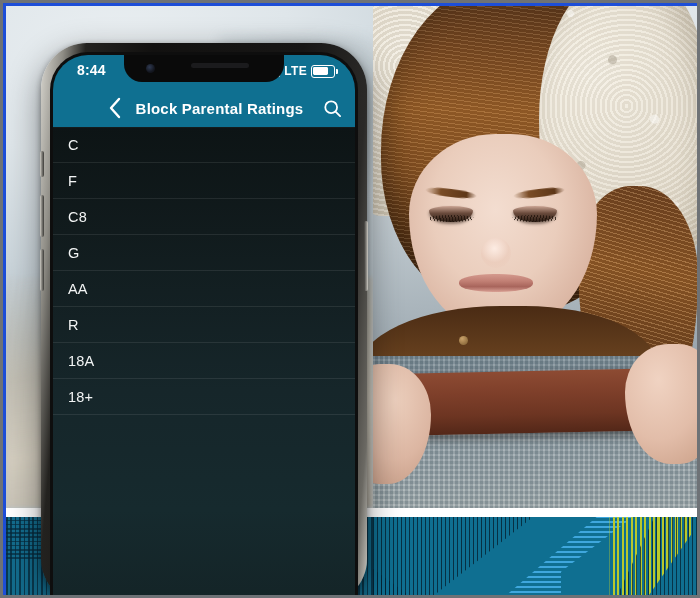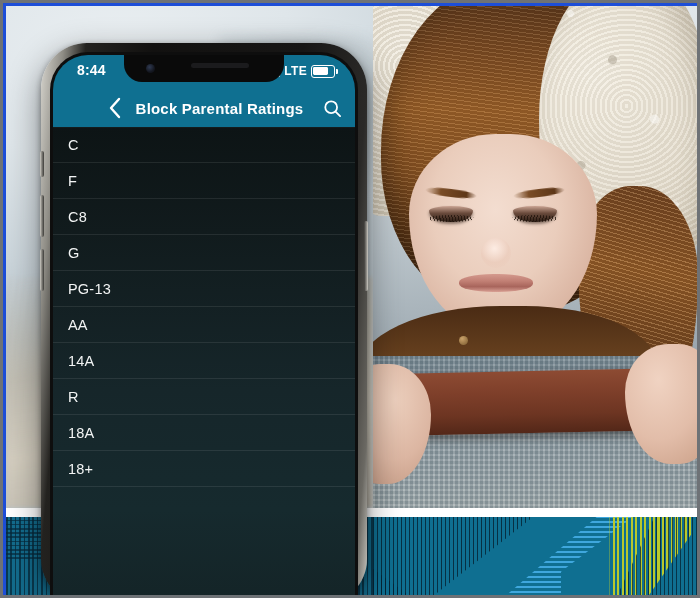--- a/index.html
+++ b/index.html
@@ -512,27 +512,21 @@
             <div class="row">
               <span class="row-label">F</span>
             </div>
             <div class="row">
               <span class="row-label">C8</span>
             </div>
             <div class="row">
               <span class="row-label">G</span>
             </div>
             <div class="row">
-              <span class="row-label">PG-13</span>
-            </div>
-            <div class="row">
               <span class="row-label">AA</span>
-            </div>
-            <div class="row">
-              <span class="row-label">14A</span>
             </div>
             <div class="row">
               <span class="row-label">R</span>
             </div>
             <div class="row">
               <span class="row-label">18A</span>
             </div>
             <div class="row">
               <span class="row-label">18+</span>
             </div>

